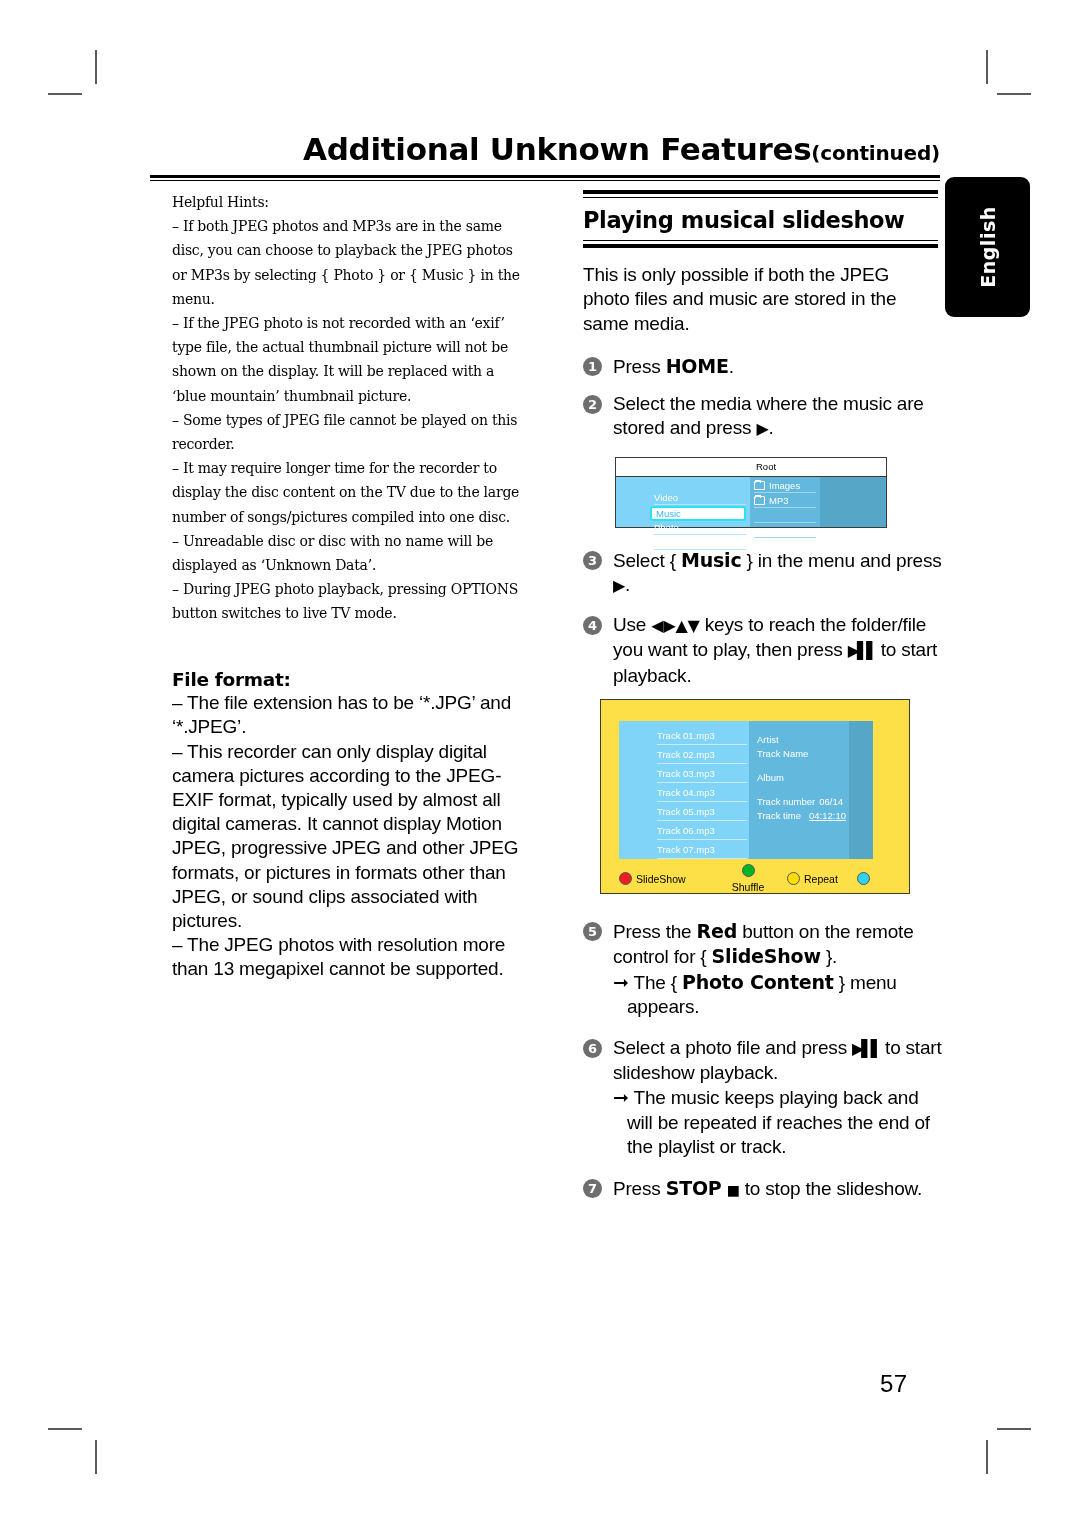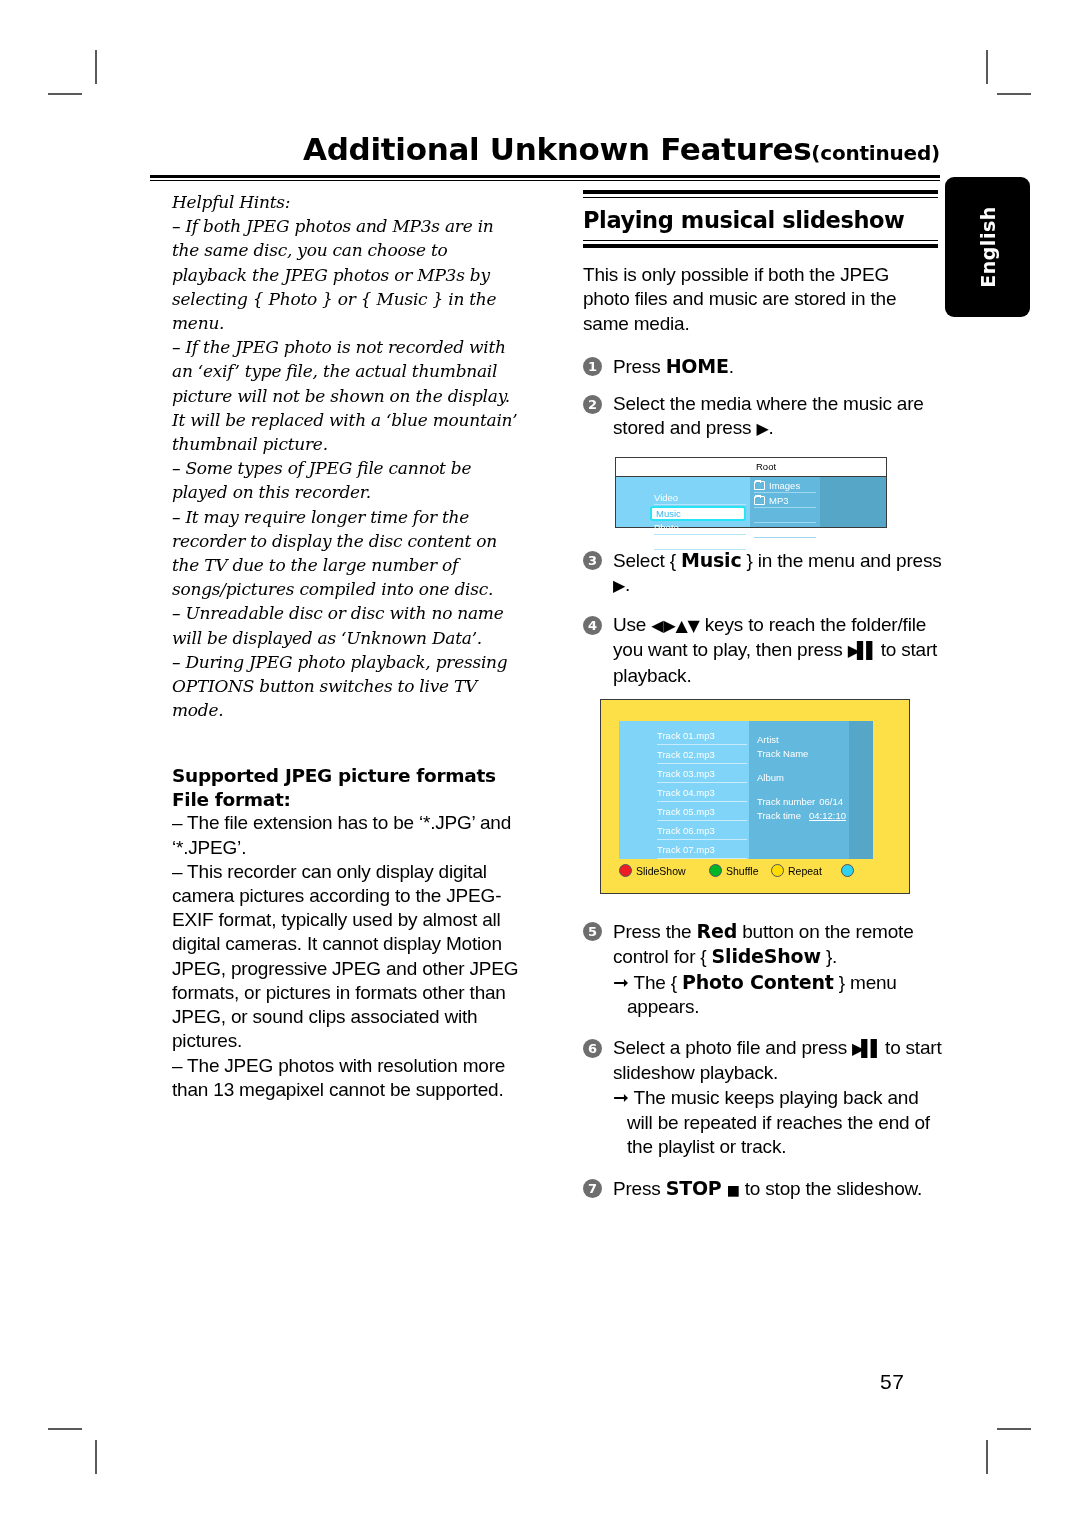--- a/index.html
+++ b/index.html
@@ -91,22 +91,21 @@
   .col-right {
     position: absolute;
     left: 583px;
     top: 190px;
     width: 355px;
   }
 
   
   .hints {
     font-family: "DejaVu Serif", serif;
-    font-style: italic;
-    font-size: 17px;
+    font-size: 14px;
     line-height: 24.2px;
     letter-spacing: -0.25px;
   }
   .hints p { margin: 0; }
 
   
   .fmt-head {
     font-family: "DejaVu Sans", sans-serif;
     font-weight: bold;
     font-size: 18.5px;
@@ -353,21 +352,21 @@
     border-radius: 50%;
     border: 1px solid #555;
     flex: none;
   }
 
   
   .page-no {
     position: absolute;
     left: 880px;
     top: 1370px;
-    font-size: 21px;
+    font-size: 24px;
     letter-spacing: 0.5px;
   }
 </style>
 </head>
 <body>
 
 <div id="page">
 
   <div class="crop v" style="left:95px; top:50px;"></div>
   <div class="crop h" style="left:48px; top:93px;"></div>
@@ -392,21 +391,20 @@
       <p>Helpful Hints:</p>
       <p>– If both JPEG photos and MP3s are in the same disc, you can choose to playback the JPEG photos or MP3s by selecting { Photo } or { Music } in the menu.</p>
       <p>– If the JPEG photo is not recorded with an ‘exif’ type file, the actual thumbnail picture will not be shown on the display.  It will be replaced with a ‘blue mountain’ thumbnail picture.</p>
       <p>– Some types of JPEG file cannot be played on this recorder.</p>
       <p>– It may require longer time for the recorder to display the disc content on the TV due to the large number of songs/pictures compiled into one disc.</p>
       <p>– Unreadable disc or disc with no name will be displayed as ‘Unknown Data’.</p>
       <p>– During JPEG photo playback, pressing OPTIONS button switches to live TV mode.</p>
     </div>
 
     <div class="fmt-head">
-      <div>Supported JPEG picture formats</div>
       <div>File format:</div>
     </div>
     <div class="fmt-body">
       <p>– The file extension has to be ‘*.JPG’ and ‘*.JPEG’.</p>
       <p>– This recorder can only display digital camera pictures according to the JPEG-EXIF format, typically used by almost all digital cameras.  It cannot display Motion JPEG, progressive JPEG and other JPEG formats, or pictures in formats other than JPEG, or sound clips associated with pictures.</p>
       <p>– The JPEG photos with resolution more than 13 megapixel cannot be supported.</p>
     </div>
   </div>
 
   <div class="col-right">
@@ -490,21 +488,21 @@
         <div class="row"><span>Track time</span><span class="val" style="padding-left:8px;text-decoration:underline;">04:12:10</span></div>
       </div>
       <div class="s2-right"></div>
     </div>
 
     <div class="s2-buttons">
       <div class="s2-btn" style="width:90px;">
         <span class="dot" style="background:#ee1c24;"></span>
         <span>SlideShow</span>
       </div>
-      <div class="s2-btn" style="width:62px;">
+      <div class="s2-btn" style="width:78px;flex-direction:column;">
         <span class="dot" style="background:#00b624;"></span>
         <span>Shuffle</span>
       </div>
       <div class="s2-btn" style="width:70px;">
         <span class="dot" style="background:#ffdd00;"></span>
         <span>Repeat</span>
       </div>
       <div class="s2-btn">
         <span class="dot" style="background:#2fd3ef;"></span>
         <span></span>

